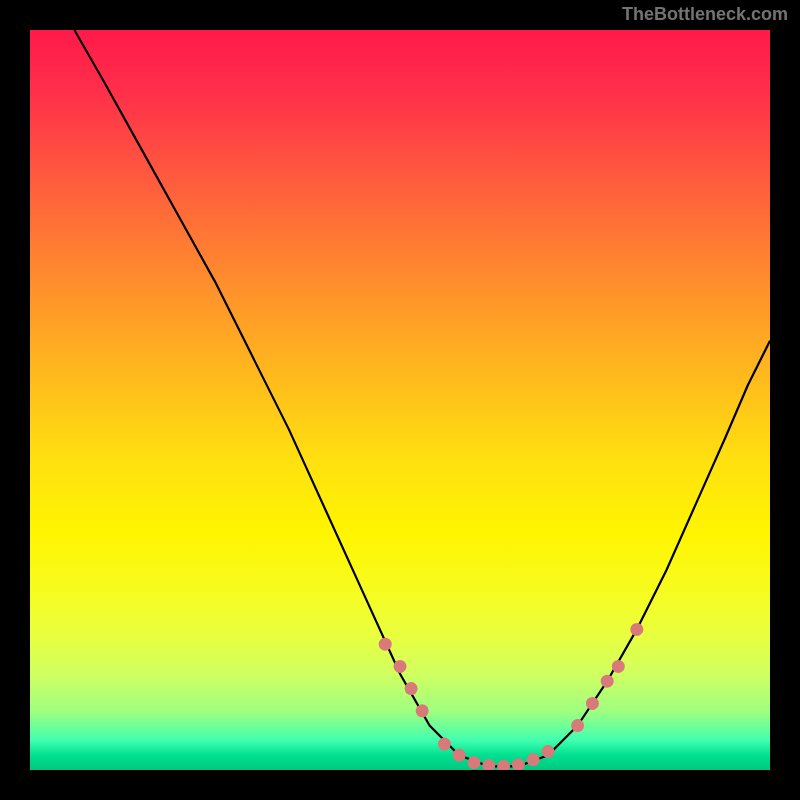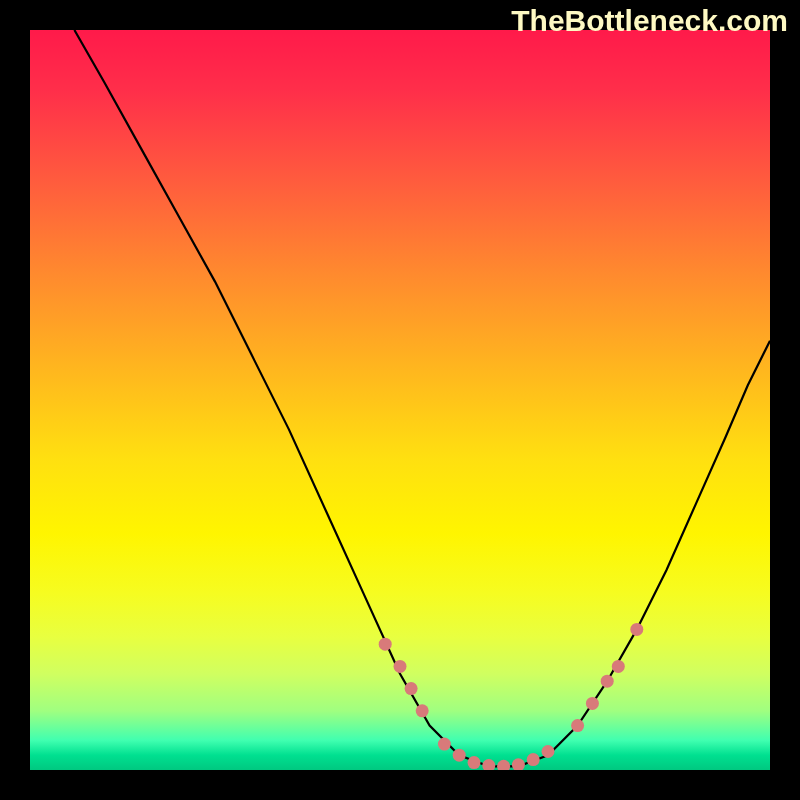--- a/index.html
+++ b/index.html
@@ -7,22 +7,22 @@
   width: 800px;
   height: 800px;
   background: #000;
   position: relative;
   font-family: Arial, sans-serif;
 }
 .watermark {
   position: absolute;
   top: 4px;
   right: 12px;
-  color: #fef9c3;
-  font-size: 30px;
+  color: #737373;
+  font-size: 18px;
   font-weight: bold;
   z-index: 10;
 }
 .plot-container {
   position: absolute;
   top: 30px;
   left: 30px;
   width: 740px;
   height: 740px;
 }

